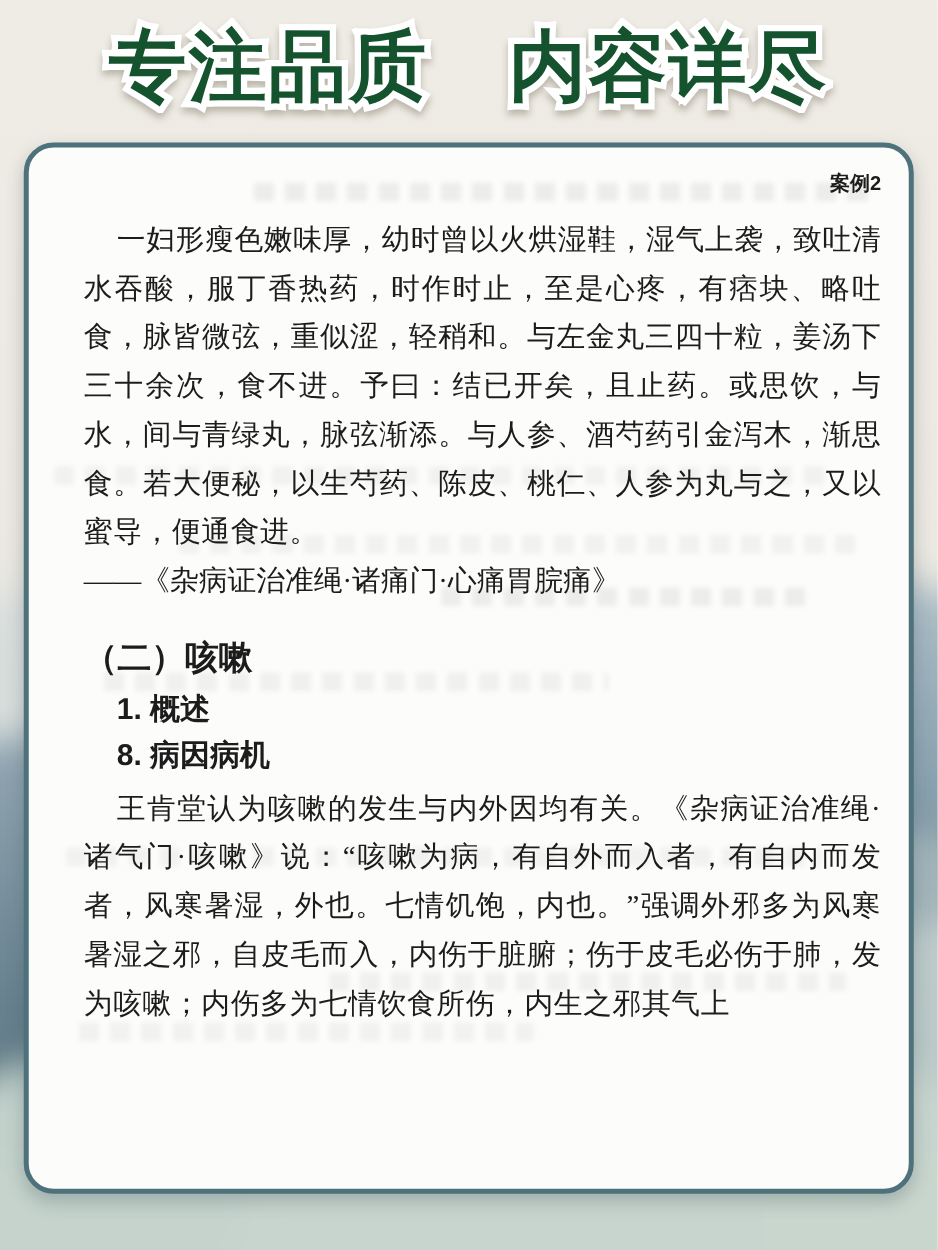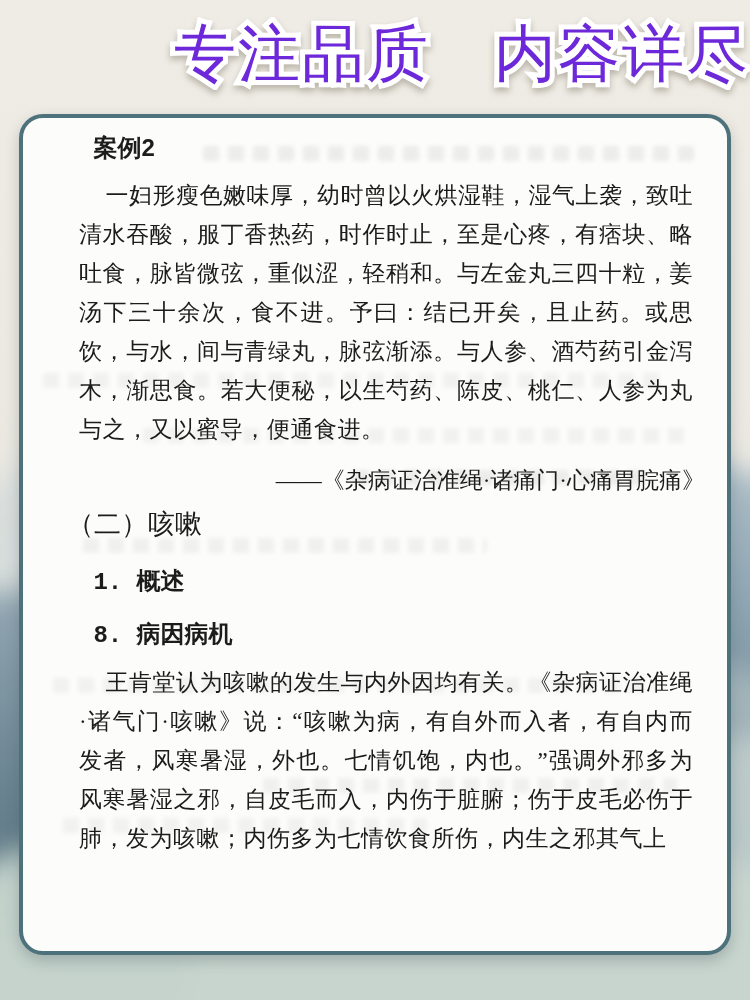--- a/index.html
+++ b/index.html
@@ -16,22 +16,22 @@
   .m-right2 {right:-80px;top:660px;width:320px;height:280px;opacity:.7;border-radius:55% 45% 50% 50%;
              background:#b2c2c4;}
   .m-left   {left:-140px;top:590px;width:350px;height:340px;opacity:.9;border-radius:50% 60% 40% 50%;
              background:linear-gradient(180deg,#8ba1af 0%,#5d7988 60%,#4f6b7a 100%);}
   .m-left2  {left:-60px;top:840px;width:260px;height:220px;opacity:.8;border-radius:50%;
              background:#9fb6b3;}
   .m-bottom {left:-60px;right:-60px;top:820px;height:260px;opacity:.9;border-radius:40%;
              background:#c9d6cf;}
   
   .title{position:relative;z-index:3;margin:16px 0 0;height:76px;line-height:76px;
-         text-align:right;font-family:"Liberation Serif","DejaVu Serif",serif;
-         font-size:62px;font-weight:400;letter-spacing:2px;color:#6d28d9;
+         text-align:center;font-family:"Liberation Serif","DejaVu Serif",serif;
+         font-size:62px;font-weight:700;letter-spacing:2px;color:#14532d;
          filter:drop-shadow(0 4px 3px rgba(125,115,98,.45));}
   .title::before{content:attr(data-text);position:absolute;left:0;right:0;top:0;
          -webkit-text-stroke:10px #ffffff;z-index:-1;}
   
   .card{position:relative;z-index:2;width:712px;height:841px;margin:22px auto 0;
         box-sizing:border-box;background:#fcfcfa;border:4px solid #4d727b;
         border-radius:24px;box-shadow:0 6px 14px rgba(60,80,85,.28);overflow:hidden;}
   .card-inner{position:relative;z-index:1;box-sizing:border-box;height:100%;
         padding:14px 22px 20px 44px;color:#1c1c1c;}
   
@@ -40,28 +40,28 @@
   .b1{top:28px;left:180px;right:30px;}
   .b2{top:255px;left:20px;right:60px;opacity:.07;}
   .b3{top:310px;left:120px;right:40px;opacity:.07;}
   .b4{top:352px;left:330px;right:80px;}
   .b5{top:420px;left:60px;right:240px;opacity:.08;}
   .b6{top:560px;left:30px;right:70px;opacity:.07;}
   .b7{top:660px;left:240px;right:50px;opacity:.08;}
   .b8{top:700px;left:40px;right:300px;opacity:.07;}
   
   .case-h{font-family:"Liberation Sans","DejaVu Sans",sans-serif;
-          font-size:24px;font-weight:700;line-height:32px;margin:0 0 8px;text-indent:1.1em;}
-  .body-p{font-size:23px;line-height:39px;margin:12px;text-align:justify;
+          font-size:16px;font-weight:700;line-height:32px;margin:0 0 8px;text-indent:1.1em;text-align:right;}
+  .body-p{font-size:23px;line-height:39px;margin:0;text-align:justify;
           text-indent:1.15em;letter-spacing:.5px;}
-  .source{font-size:23px;line-height:40px;margin:0;text-align:right;}
+  .source{font-size:23px;line-height:40px;margin:0;text-align:left;}
   .sec-h{font-family:"Liberation Sans","DejaVu Sans",sans-serif;
-         font-size:27px;font-weight:400;line-height:42px;margin:2px 0 0;}
-  .sub-h{font-family:Liberation Mono, monospace;
-         font-size:24px;font-weight:700;line-height:30px;margin:23px 0 7px;text-indent:1.1em;}
+         font-size:27px;font-weight:700;line-height:42px;margin:20px 0 0;}
+  .sub-h{font-family:Liberation Sans, sans-serif;
+         font-size:24px;font-weight:700;line-height:30px;margin:6px 0 7px;text-indent:1.1em;}
 </style>
 </head>
 <body>
 
 <div class="bg">
   <div class="wash m-band"></div>
   <div class="wash m-right"></div>
   <div class="wash m-right2"></div>
   <div class="wash m-left"></div>
   <div class="wash m-left2"></div>

